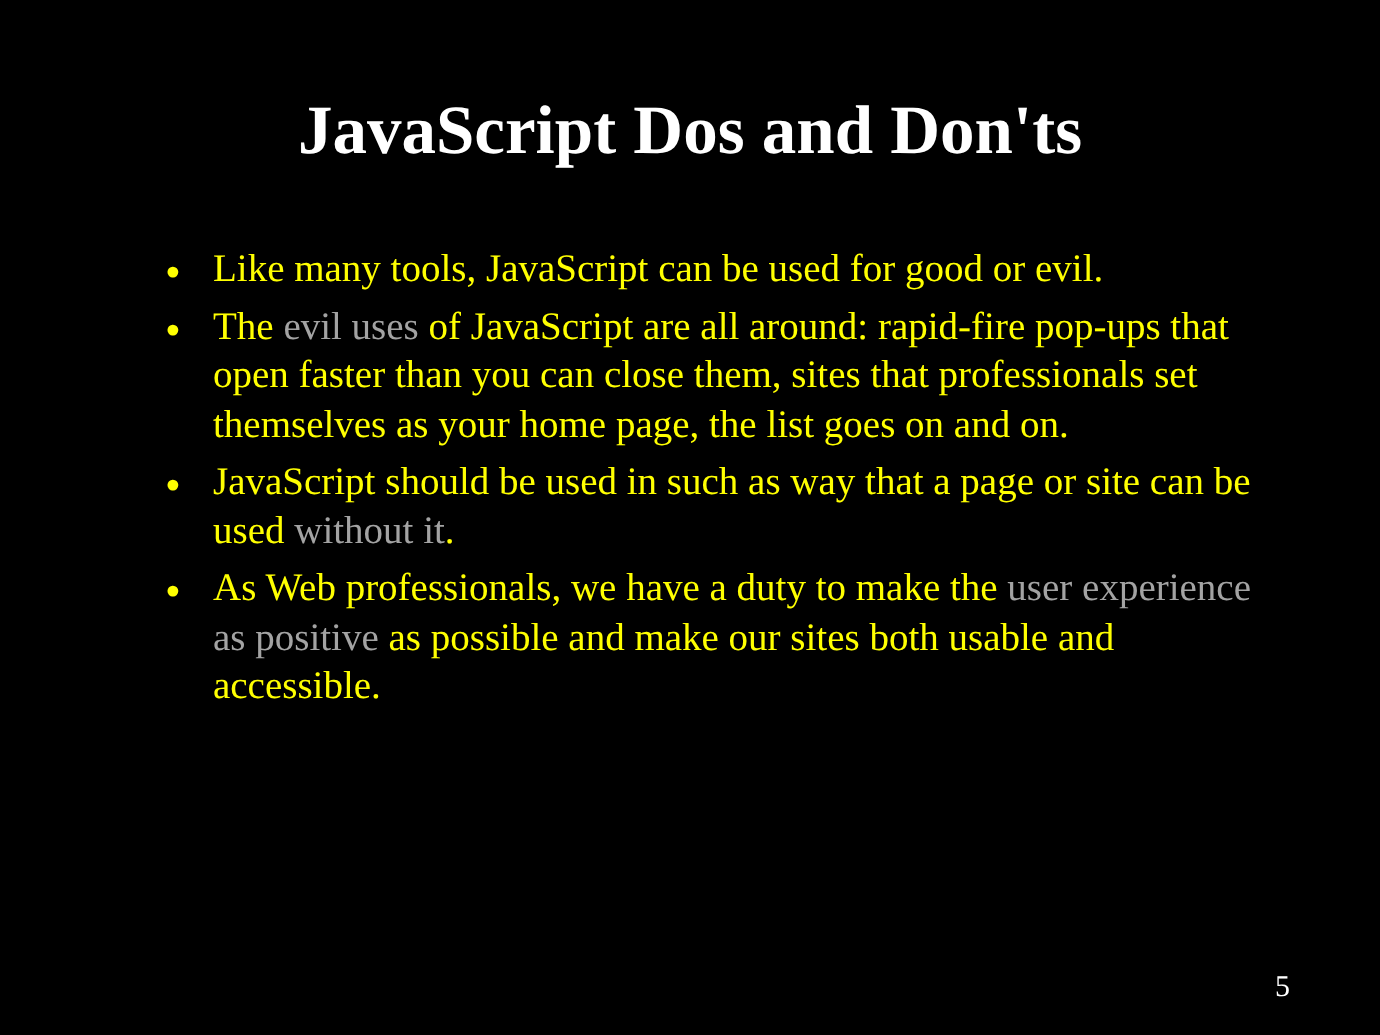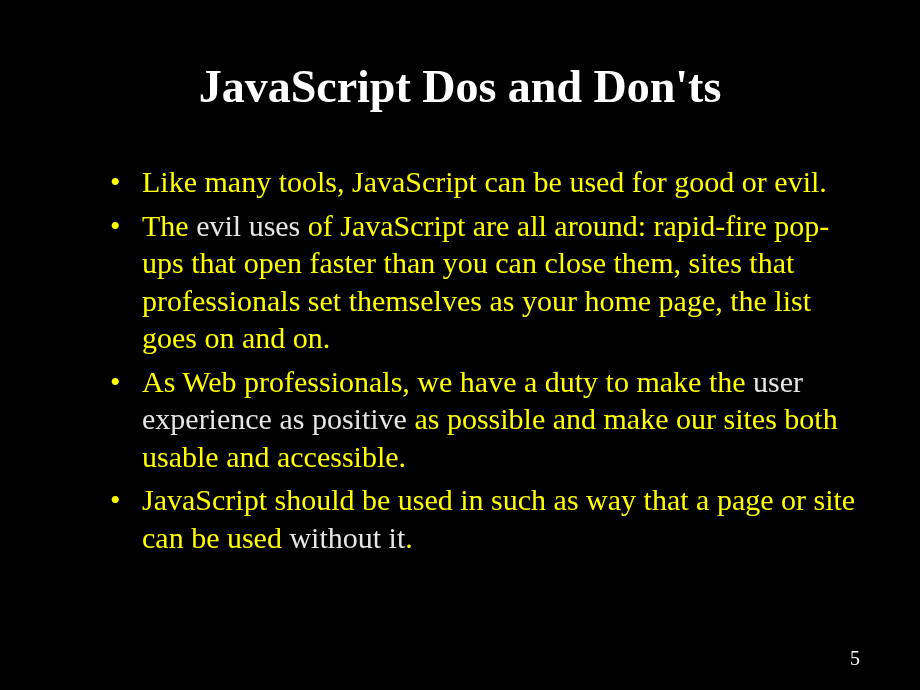--- a/index.html
+++ b/index.html
@@ -29,50 +29,50 @@
       text-align: center;
       margin-top: 20px;
       margin-bottom: 50px;
     }
     .bullet-list {
       list-style: none;
       padding-left: 50px;
     }
     .bullet-item {
       color: #ffff00;
-      font-size: 30px;
+      font-size: 26px;
       line-height: 1.25;
       margin-bottom: 6px;
       position: relative;
       padding-left: 32px;
     }
     .bullet-item::before {
       content: "•";
       position: absolute;
       left: 0;
       top: 0;
       color: #ffff00;
       font-size: 30px;
     }
     .highlight {
-      color: #e5e5e5;
+      color: #a3a3a3;
     }
     .page-number {
       position: absolute;
       bottom: 20px;
       right: 60px;
       color: #ffffff;
       font-size: 20px;
     }
   </style>
 </head>
 <body>
 
 <div class="slide">
   <h1 class="title">JavaScript Dos and Don'ts</h1>
   <ul class="bullet-list">
     <li class="bullet-item"><span>Like many tools, JavaScript can be used for good or evil.</span><span class="highlight"></span><span></span></li>
     <li class="bullet-item"><span>The </span><span class="highlight">evil uses</span><span> of JavaScript are all around: rapid-fire pop-ups that open faster than you can close them, sites that professionals set themselves as your home page, the list goes on and on.</span></li>
+    <li class="bullet-item"><span>JavaScript should be used in such as way that a page or site can be used </span><span class="highlight">without it</span><span>.</span></li>
     <li class="bullet-item"><span>As Web professionals, we have a duty to make the </span><span class="highlight">user experience as positive</span><span> as possible and make our sites both usable and accessible.</span></li>
-    <li class="bullet-item"><span>JavaScript should be used in such as way that a page or site can be used </span><span class="highlight">without it</span><span>.</span></li>
   </ul>
   <div class="page-number">5</div>
 </div>
 
 </body></html>

